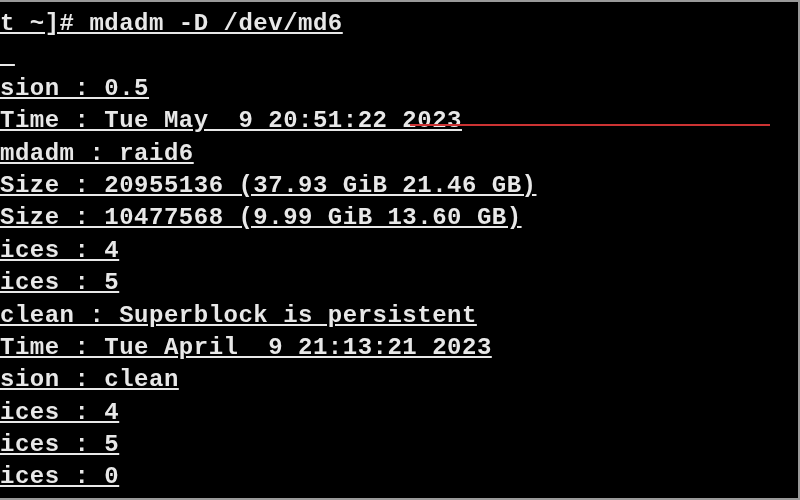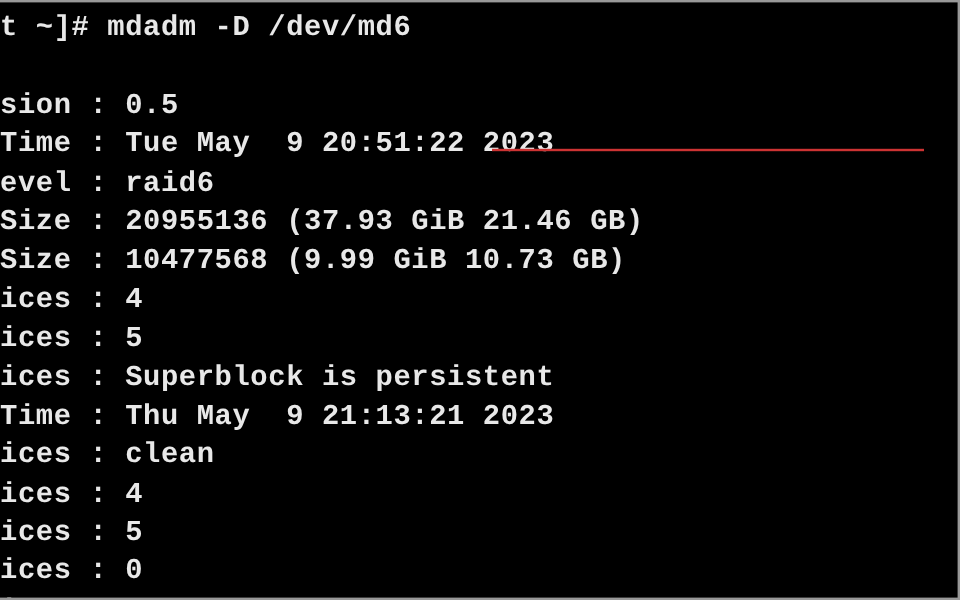--- a/index.html
+++ b/index.html
@@ -18,44 +18,45 @@
       overflow: hidden;
       padding: 6px 0;
       position: relative;
       border: 2px solid #999;
       border-left: none;
     }
     .line {
       white-space: pre;
       line-height: 1.35;
       letter-spacing: 0.5px;
+      text-decoration: underline;
     }
     .underline {
       position: absolute;
       top: 122px;
       left: 410px;
       width: 360px;
       height: 2px;
       background: #cc3333;
     }
   </style>
 </head>
 <body>
 
 <div class="line">t ~]# mdadm -D /dev/md6</div>
 <div class="line"> </div>
 <div class="line">sion : 0.5</div>
 <div class="line">Time : Tue May  9 20:51:22 2023</div>
-<div class="line">evel : raid6</div>
+<div class="line">mdadm : raid6</div>
 <div class="line">Size : 20955136 (37.93 GiB 21.46 GB)</div>
-<div class="line">Size : 10477568 (9.99 GiB 10.73 GB)</div>
+<div class="line">Size : 10477568 (9.99 GiB 13.60 GB)</div>
 <div class="line">ices : 4</div>
 <div class="line">ices : 5</div>
-<div class="line">ices : Superblock is persistent</div>
+<div class="line">clean : Superblock is persistent</div>
 <div class="line"></div>
-<div class="line">Time : Thu May  9 21:13:21 2023</div>
-<div class="line">ices : clean</div>
+<div class="line">Time : Tue April  9 21:13:21 2023</div>
+<div class="line">sion : clean</div>
 <div class="line">ices : 4</div>
 <div class="line">ices : 5</div>
 <div class="line">ices : 0</div>
 <div class="line">ices : 1</div>
 
 <div class="underline"></div>
 
 </body></html>

